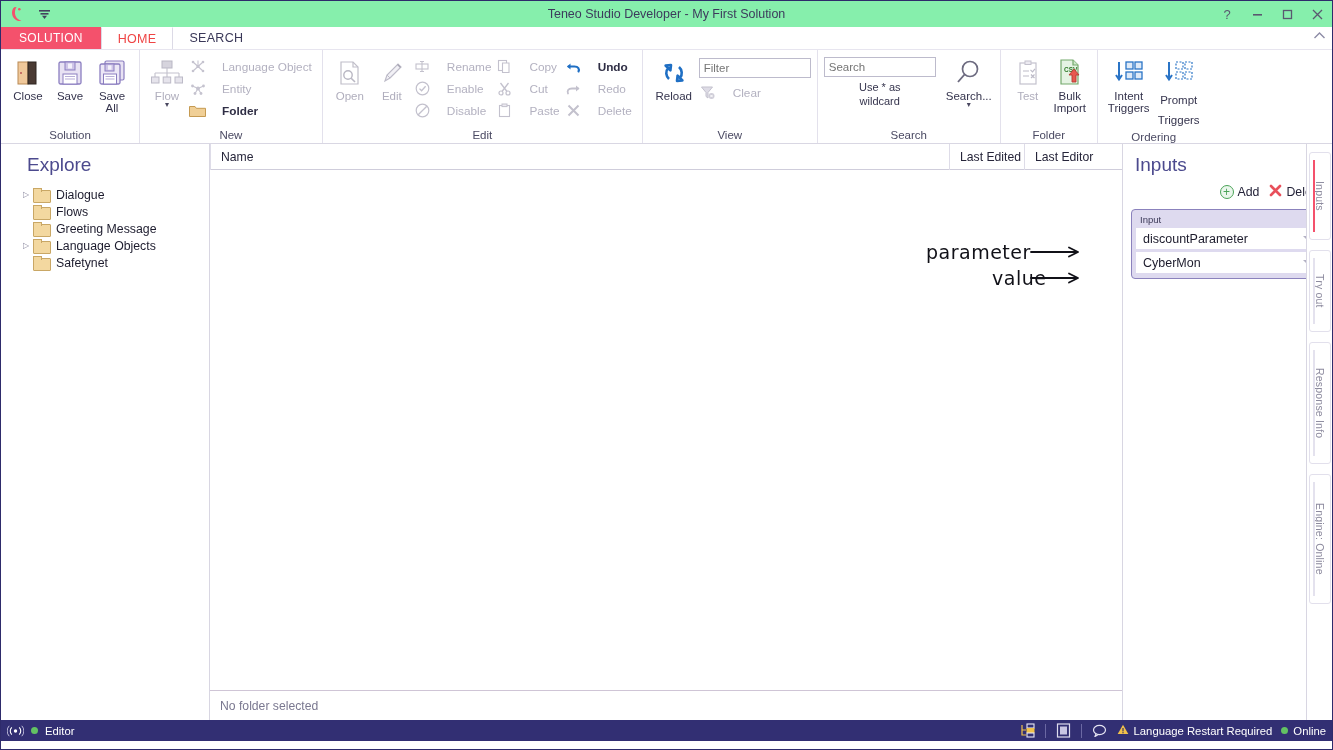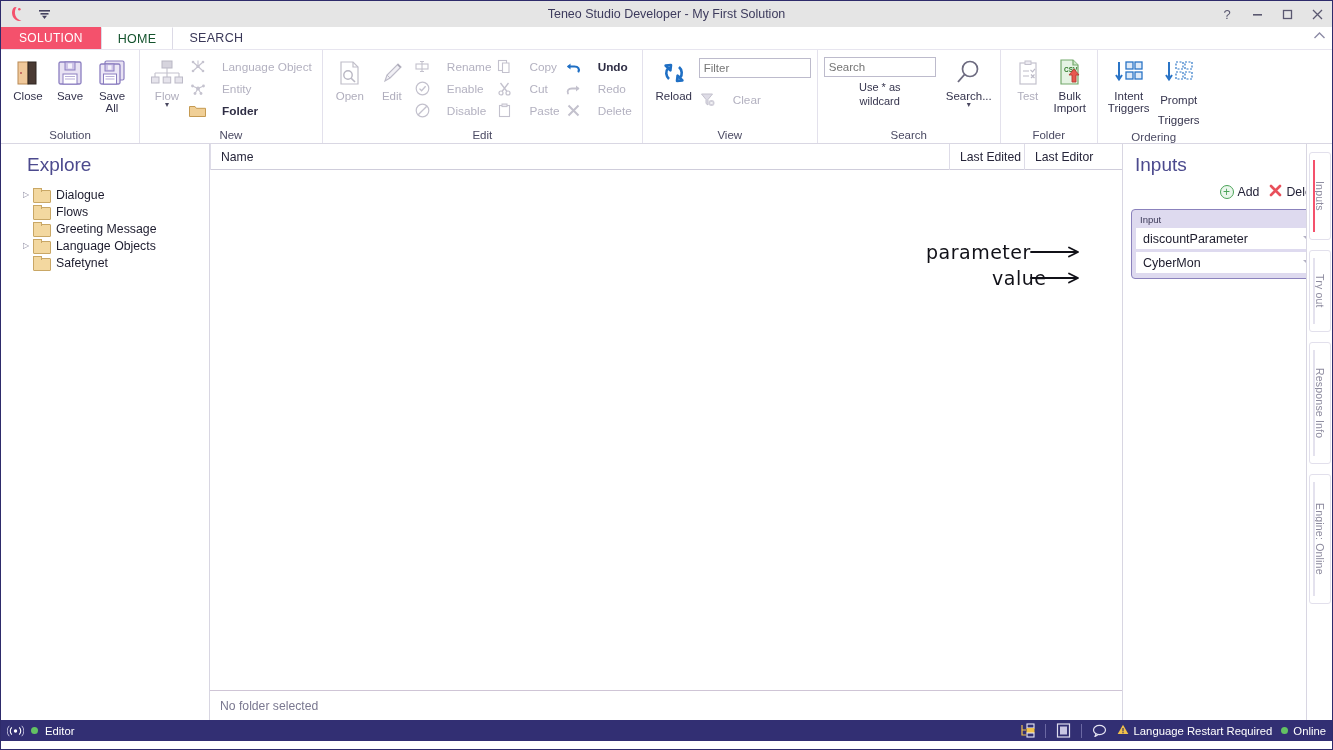--- a/index.html
+++ b/index.html
@@ -15,21 +15,21 @@
     width: 1333px; height: 750px;
     background: #ffffff;
     border: 1px solid #2e2b6b;
     overflow: hidden;
   }
 
   
   .titlebar {
     position: relative;
     height: 26px;
-    background: #e5e5e5;
+    background: #86efac;
     display: flex; align-items: center;
     font-size: 12px; color: #3b3b58;
   }
   .tb-app-icon {
     width: 26px; height: 26px;
     display: flex; align-items: center; justify-content: center;
     margin-left: 4px;
   }
   .tb-qat {
     width: 26px; height: 26px;
@@ -69,21 +69,21 @@
     letter-spacing: .3px;
     color: #3a3858;
     cursor: default;
   }
   .rtab.solution {
     background: #f4516c; color: #ffffff;
     padding: 0 18px;
     font-size: 12px;
   }
   .rtab.active {
-    color: #14532d;
+    color: #ef4444;
     background: #ffffff;
     border-left: 1px solid #dcdae6;
     border-right: 1px solid #dcdae6;
     border-top: 1px solid #ffffff;
   }
   .ribbon-collapse {
     position: absolute; right: 6px; top: 2px;
     color: #7b7a95; font-size: 12px;
   }
 
@@ -650,21 +650,21 @@
           <div class="ic">
             <svg width="30" height="30" viewBox="0 0 30 30">
               <path d="M20 9 A8 8 0 0 1 21 20 L18.6 17.6 L18 23 L23.4 22.4 L21 20" fill="none" stroke="#1f6fc4" stroke-width="2.6" stroke-linejoin="round"></path>
               <path d="M10 21 A8 8 0 0 1 9 10 L11.4 12.4 L12 7 L6.6 7.6 L9 10" fill="none" stroke="#1f6fc4" stroke-width="2.6" stroke-linejoin="round"></path>
             </svg>
           </div>
           <div>Reload</div>
         </div>
         <div class="smallcol" style="padding-top:4px;">
           <input class="ribbon-input" placeholder="Filter" style="">
-          <div class="smallbtn disabled" style="margin-top:10px;">
+          <div class="smallbtn disabled" style="margin-top:3px;">
             <span class="ic">
               <svg width="16" height="15" viewBox="0 0 16 15">
                 <path d="M1.5 2 L12.5 2 L8 7.5 L8 13 L6 11.5 L6 7.5 Z" fill="#dedce6" stroke="#c3c1cd" stroke-width="1"></path>
                 <circle cx="11.5" cy="11" r="3" fill="#cfcdd8"></circle>
                 <path d="M10.3 9.8 L12.7 12.2 M12.7 9.8 L10.3 12.2" stroke="#fff" stroke-width="1"></path>
               </svg>
             </span>
             <span>Clear</span>
           </div>
         </div>

